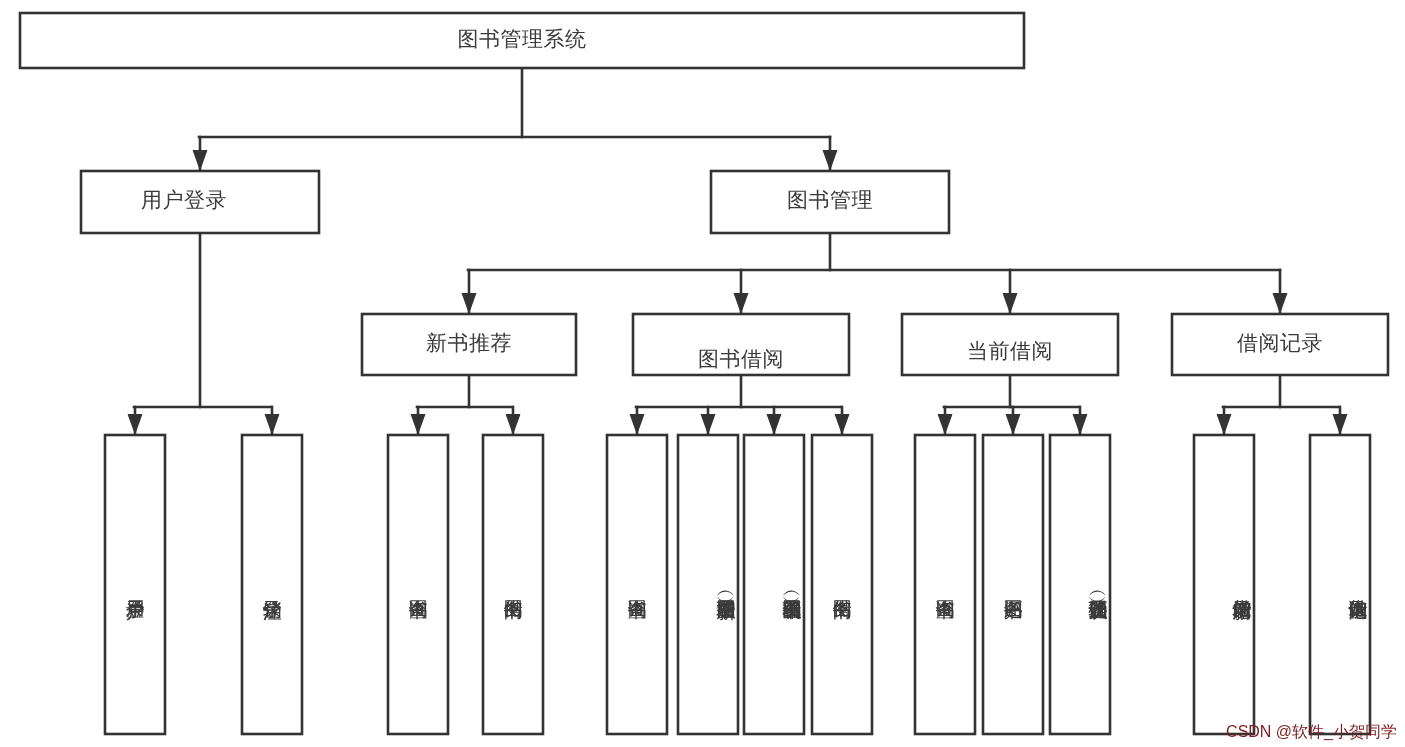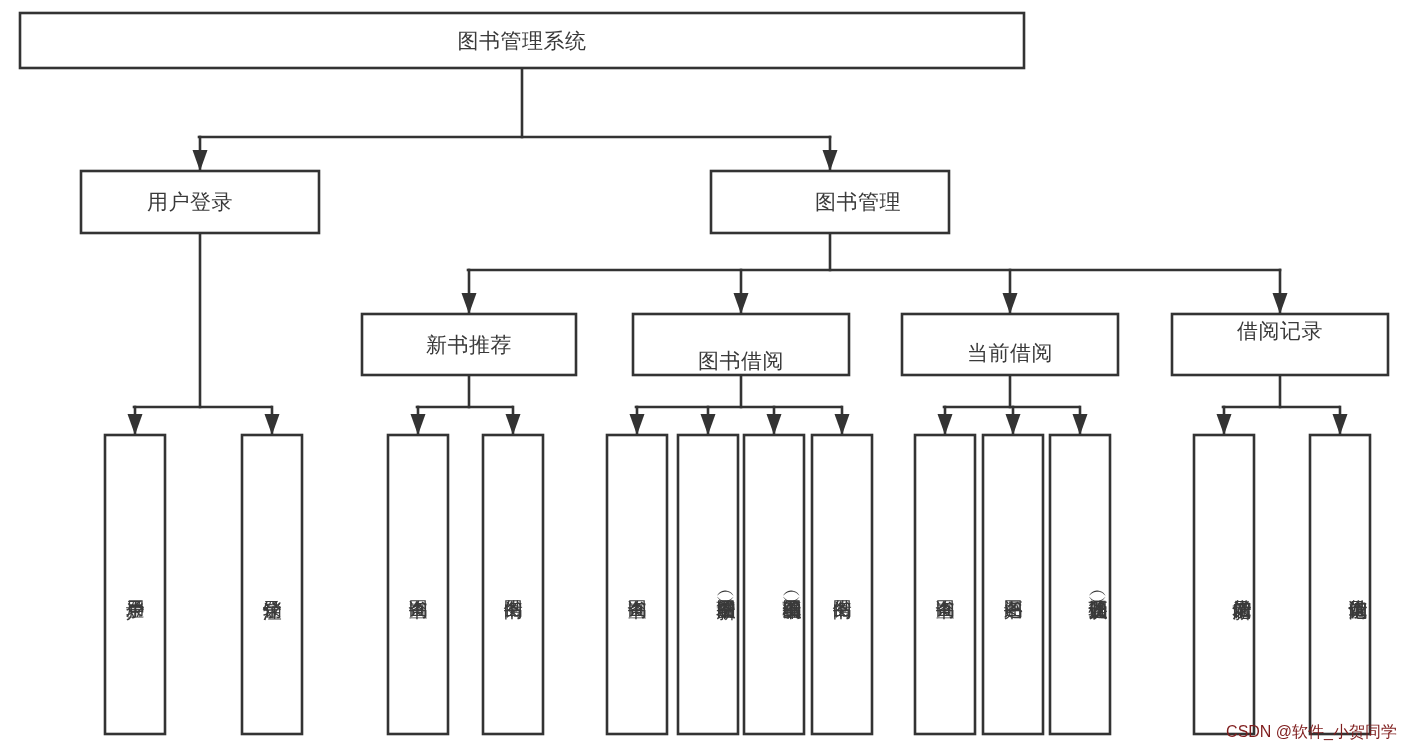--- a/index.html
+++ b/index.html
@@ -46,21 +46,21 @@
   .node-label-h {
     position: absolute;
     display: flex;
     align-items: center;
     justify-content: center;
     color: #3a3a3a;
     font-size: 21px;
     letter-spacing: 0.5px;
     line-height: 1.1;
     text-align: center;
-    font-family: Liberation Sans, sans-serif;
+    font-family: Liberation Mono, monospace;
     pointer-events: none;
     white-space: nowrap;
   }
   .node-label-v {
     position: absolute;
     display: flex;
     align-items: center;
     justify-content: center;
     color: #3a3a3a;
     font-size: 19px;
@@ -160,26 +160,26 @@
         <rect x="812" y="435" width="60" height="299" class="node-box"></rect>
         <rect x="915" y="435" width="60" height="299" class="node-box"></rect>
         <rect x="983" y="435" width="60" height="299" class="node-box"></rect>
         <rect x="1050" y="435" width="60" height="299" class="node-box"></rect>
         <rect x="1194" y="435" width="60" height="299" class="node-box"></rect>
         <rect x="1310" y="435" width="60" height="299" class="node-box"></rect>
       </g>
   </svg>
   <div id="labels-layer">
       <div class="node-label-h" style="left: 20px; width: 1004px; top: 13px; height: 55px;">图书管理系统</div>
-      <div class="node-label-h" style="left: 71px; width: 238px; top: 171px; height: 62px; border-radius: 11px;">用户登录</div>
-      <div class="node-label-h" style="left: 711px; width: 238px; top: 171px; height: 62px; padding-left: 28px;">图书管理</div>
+      <div class="node-label-h" style="left: 65px; width: 238px; top: 171px; height: 62px; border-radius: 11px;">用户登录</div>
+      <div class="node-label-h" style="left: 711px; width: 238px; top: 171px; height: 62px;">图书管理</div>
       <div class="node-label-h" style="left: 362px; width: 214px; top: 314px; height: 61px;">新书推荐</div>
       <div class="node-label-h" style="left: 633px; width: 216px; top: 330px; height: 61px;">图书借阅</div>
       <div class="node-label-h" style="left: 902px; width: 216px; top: 314px; height: 77px;">当前借阅</div>
-      <div class="node-label-h" style="left: 1172px; width: 216px; top: 300px; height: 61px;">借阅记录</div>
+      <div class="node-label-h" style="left: 1172px; width: 216px; top: 314px; height: 61px;">借阅记录</div>
       <div class="node-label-v" style="left: 105px; width: 60px; top: 447px; height: 275px; align-items: center; justify-content: center;">用户登录</div>
       <div class="node-label-v" style="left: 242px; width: 60px; top: 447px; height: 275px; align-items: center; justify-content: center;">注销登录</div>
       <div class="node-label-v" style="left: 388px; width: 60px; top: 447px; height: 275px; align-items: center; justify-content: center;">查询图书</div>
       <div class="node-label-v" style="left: 483px; width: 60px; top: 447px; height: 275px; align-items: center; justify-content: center;">借阅图书</div>
       <div class="node-label-v" style="left: 607px; width: 60px; top: 447px; height: 275px; align-items: center; justify-content: center;">查询图书</div>
       <div class="node-label-v" style="left: 678px; width: 60px; top: 447px; height: 275px; align-items: flex-start; justify-content: center;">新增图书（管理员）</div>
       <div class="node-label-v" style="left: 744px; width: 60px; top: 447px; height: 275px; align-items: flex-start; justify-content: center;">编辑图书（管理员）</div>
       <div class="node-label-v" style="left: 812px; width: 60px; top: 447px; height: 275px; align-items: center; justify-content: center;">借阅图书</div>
       <div class="node-label-v" style="left: 915px; width: 60px; top: 447px; height: 275px; align-items: center; justify-content: center;">查询图书</div>
       <div class="node-label-v" style="left: 983px; width: 60px; top: 447px; height: 275px; align-items: center; justify-content: center;">归还图书</div>

